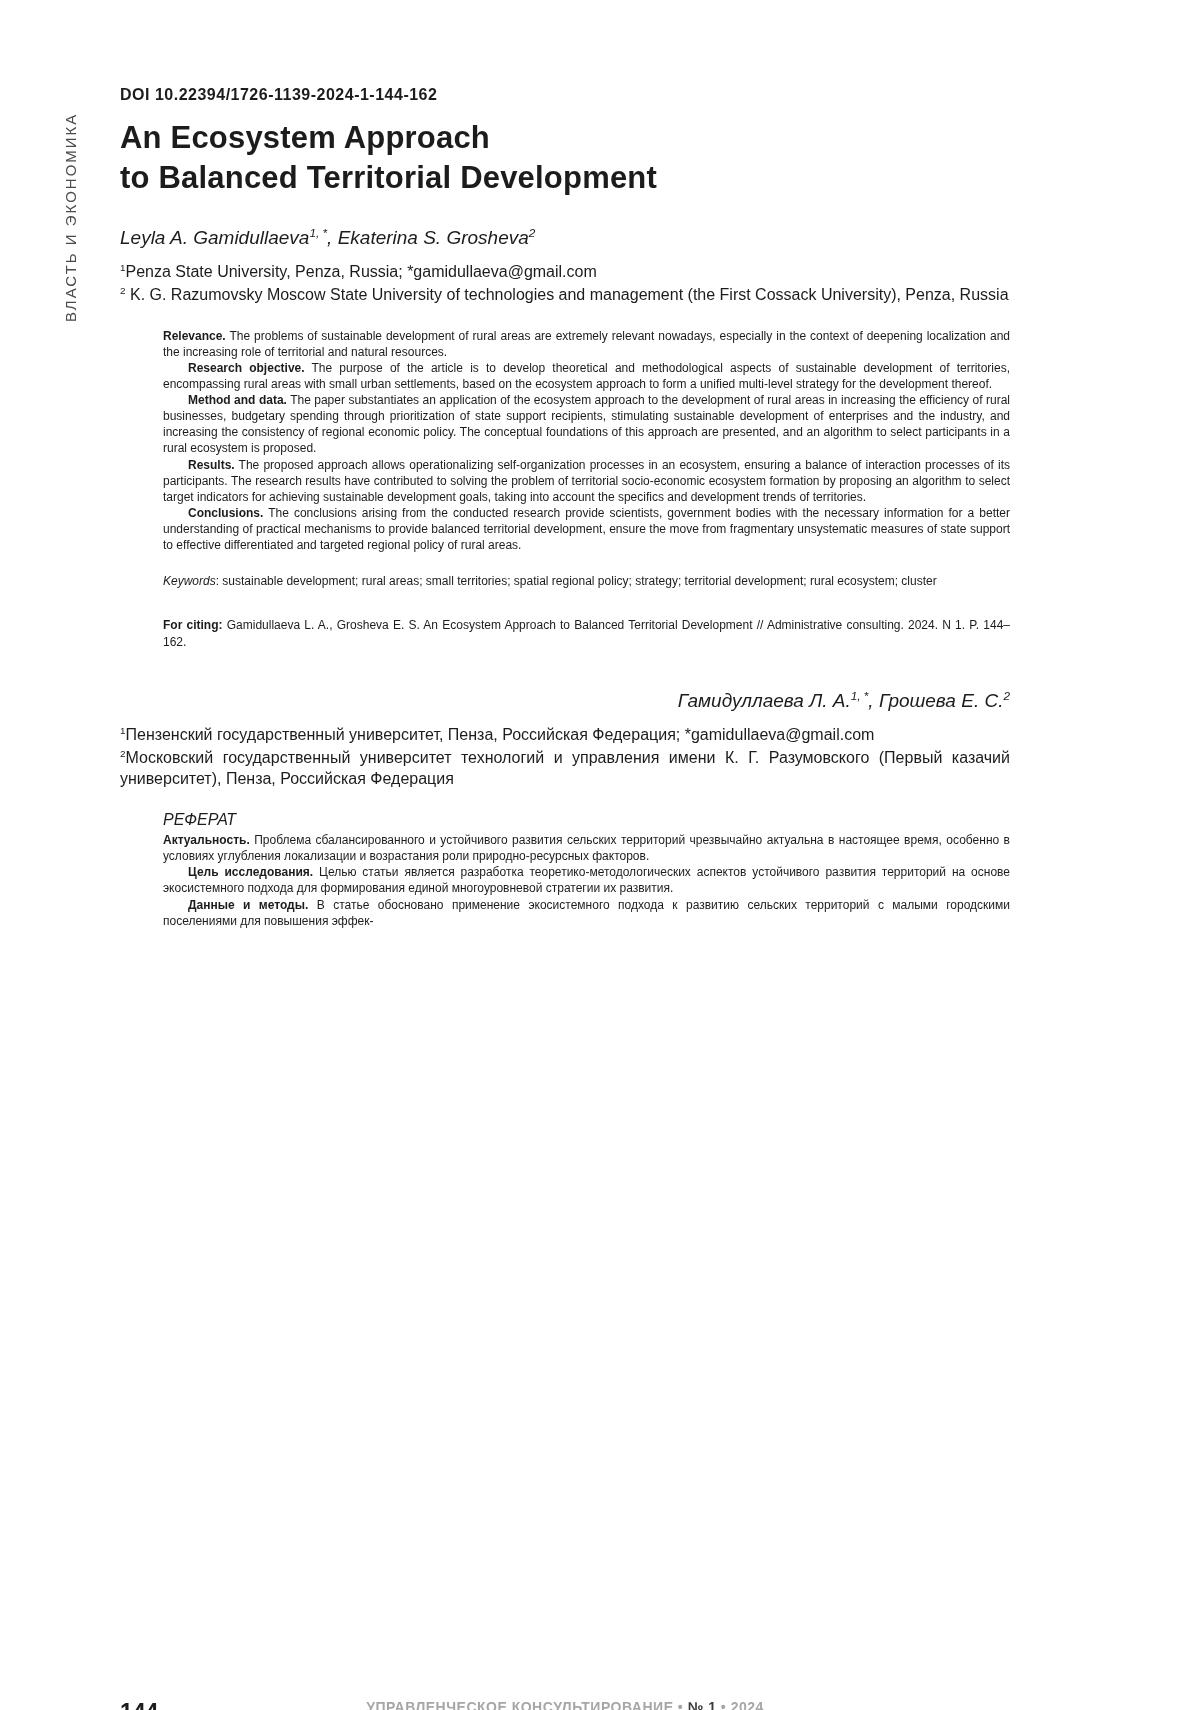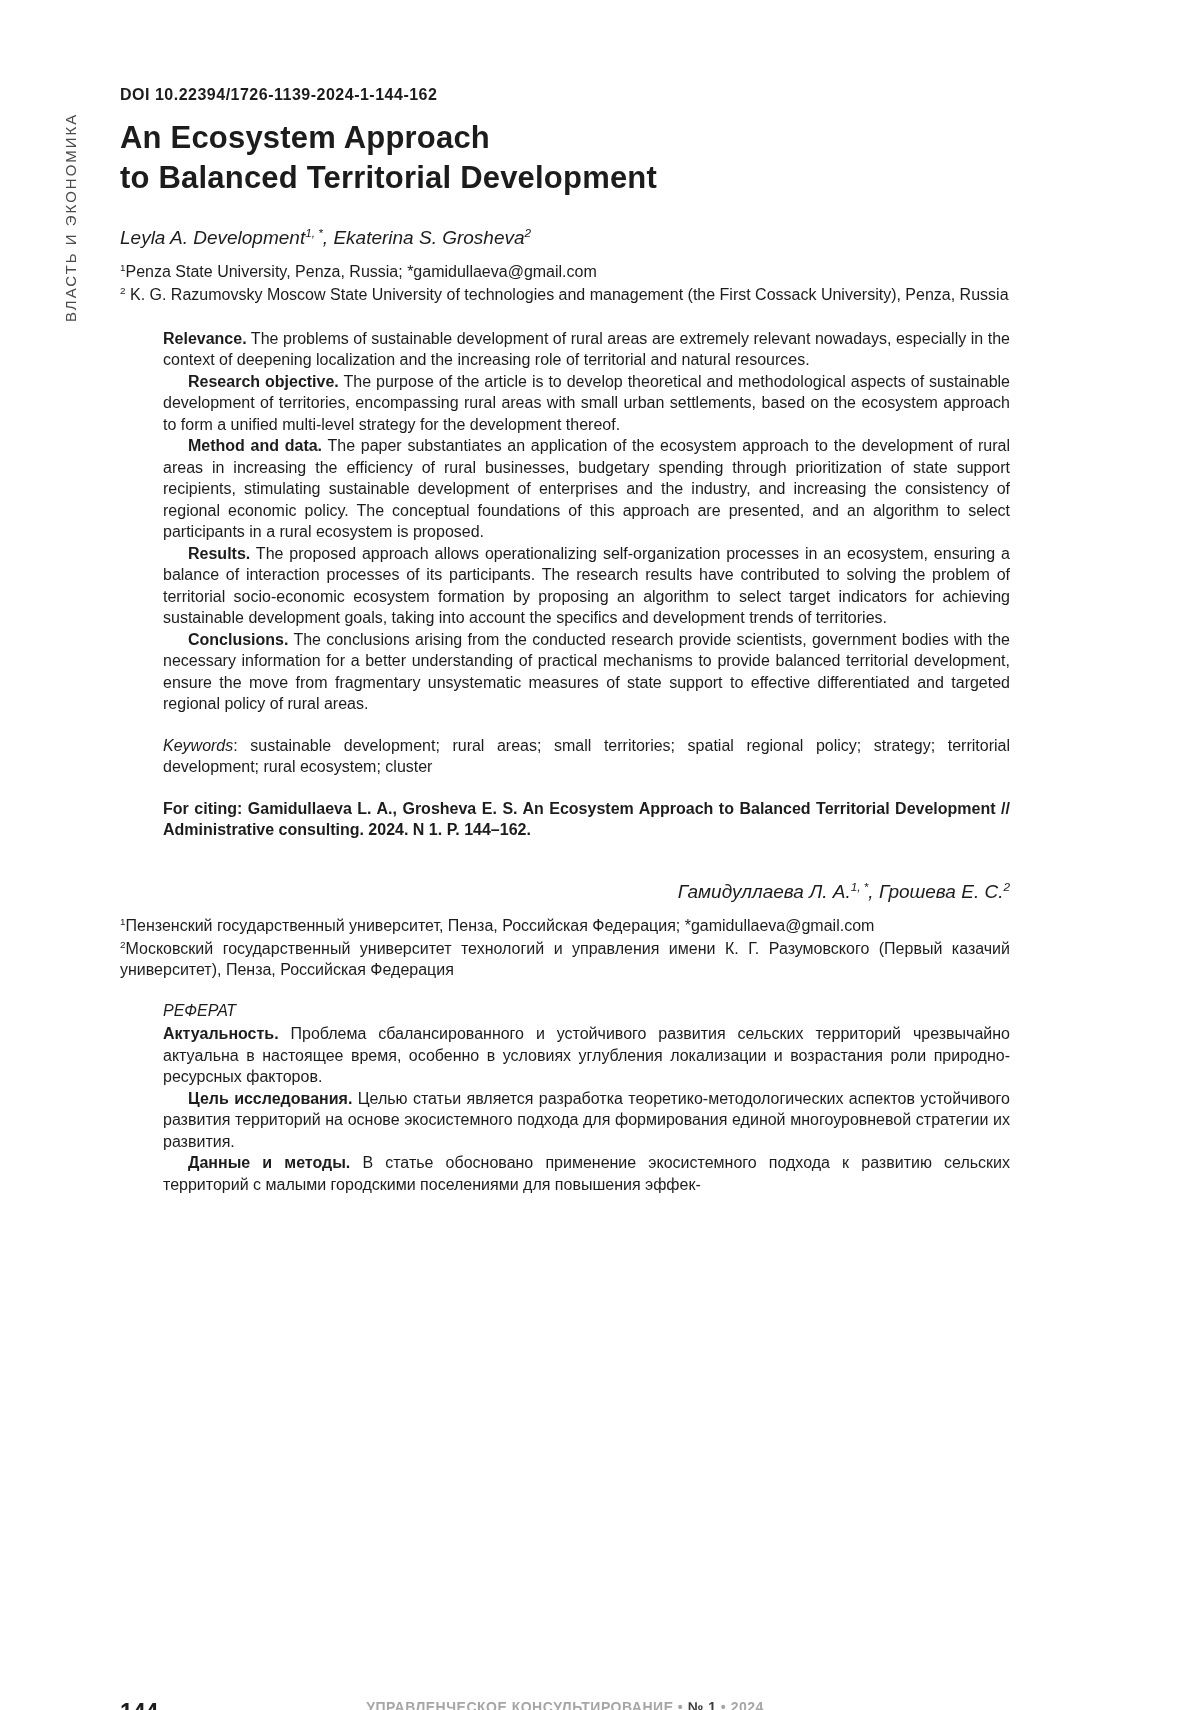--- a/index.html
+++ b/index.html
@@ -58,28 +58,28 @@
   .abstract {
     margin: 22px 0 0 43px;
     width: 847px;
   }
   .abs-label {
     font-style: italic;
     font-size: 16px;
     margin: 0 0 3px 0;
   }
   .para {
-    font-size: 16px;
+    font-size: 12px;
     line-height: 1.345;
     text-align: justify;
     margin: 0;
   }
   .para.indent { text-indent: 25px; }
   .para.keywords { margin-top: 20px; }
-  .para.citing { margin-top: 20px; font-weight: bold; }
+  .para.citing { margin-top: 28px; }
   .title-ru {
     font-size: 19.5px;
     font-weight: 700;
     margin: 48px 0 0 0;
   }
   .authors.ru { margin-top: 40px; text-align: right; }
   .footer {
     position: absolute;
     left: 120px;
     top: 1699px;
@@ -109,21 +109,21 @@
 <div class="page">
 
   <div class="side-label">ВЛАСТЬ И ЭКОНОМИКА</div>
 
   <div class="content">
 
     <p class="doi">DOI 10.22394/1726-1139-2024-1-144-162</p>
 
     <h1 class="title-en"><span>An Ecosystem Approach</span><br><span>to Balanced Territorial Development</span></h1>
 
-    <p class="authors"><span>Leyla A. Development</span><sup>1, *</sup><span>, Ekaterina S. Grosheva</span><sup>2</sup></p>
+    <p class="authors"><span>Leyla A. Gamidullaeva</span><sup>1, *</sup><span>, Ekaterina S. Grosheva</span><sup>2</sup></p>
 
     <p class="affil"><sup>1</sup><span>Penza State University, Penza, Russia; *gamidullaeva@gmail.com</span></p>
     <p class="affil"><sup>2</sup><span> K. G. Razumovsky Moscow State University of technologies and management (the First Cossack University), Penza, Russia</span></p>
 
     <div class="abstract">
       <p class="para"><b>Relevance.</b><span> The problems of sustainable development of rural areas are extremely relevant nowadays, especially in the context of deepening localization and the increasing role of territorial and natural resources.</span></p>
       <p class="para indent"><b>Research objective.</b><span> The purpose of the article is to develop theoretical and methodological aspects of sustainable development of territories, encompassing rural areas with small urban settlements, based on the ecosystem approach to form a unified multi-level strategy for the development thereof.</span></p>
       <p class="para indent"><b>Method and data.</b><span> The paper substantiates an application of the ecosystem approach to the development of rural areas in increasing the efficiency of rural businesses, budgetary spending through prioritization of state support recipients, stimulating sustainable development of enterprises and the industry, and increasing the consistency of regional economic policy. The conceptual foundations of this approach are presented, and an algorithm to select participants in a rural ecosystem is proposed.</span></p>
       <p class="para indent"><b>Results.</b><span> The proposed approach allows operationalizing self-organization processes in an ecosystem, ensuring a balance of interaction processes of its participants. The research results have contributed to solving the problem of territorial socio-economic ecosystem formation by proposing an algorithm to select target indicators for achieving sustainable development goals, taking into account the specifics and development trends of territories.</span></p>
       <p class="para indent"><b>Conclusions.</b><span> The conclusions arising from the conducted research provide scientists, government bodies with the necessary information for a better understanding of practical mechanisms to provide balanced territorial development, ensure the move from fragmentary unsystematic measures of state support to effective differentiated and targeted regional policy of rural areas.</span></p>

